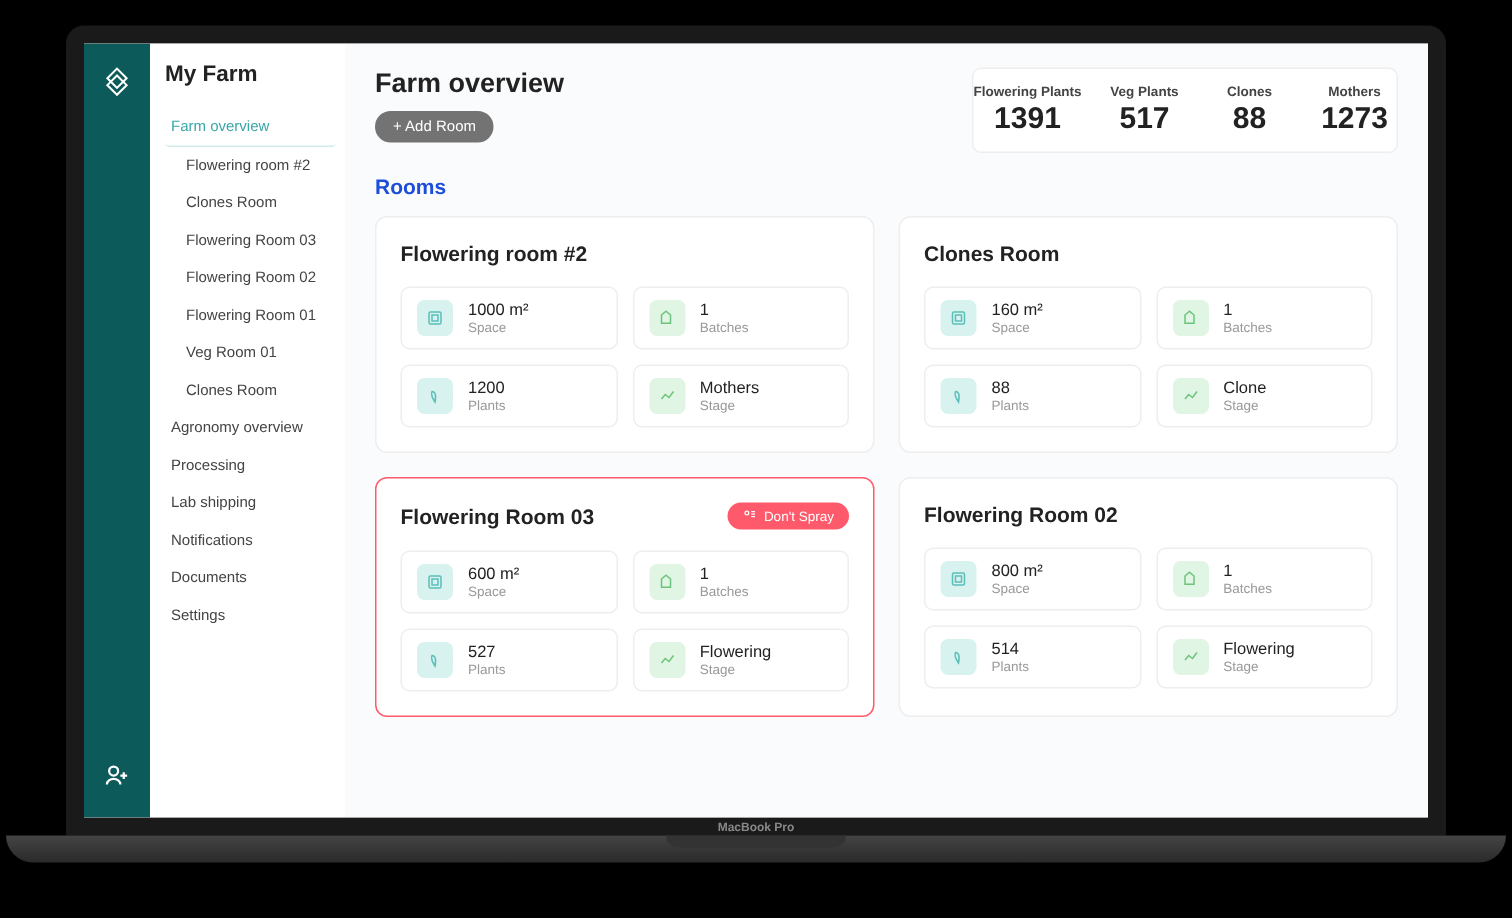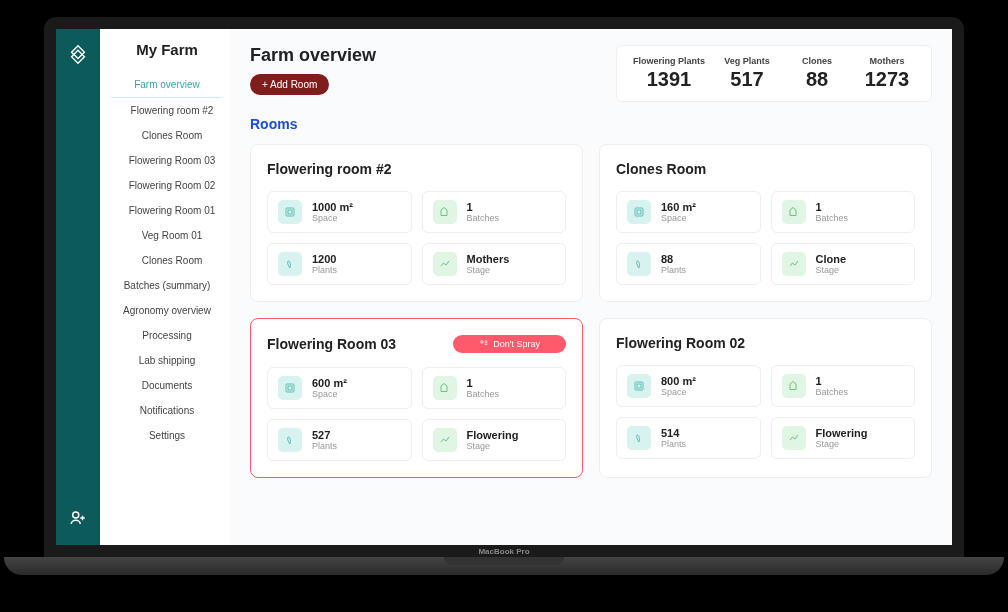--- a/index.html
+++ b/index.html
@@ -63,21 +63,20 @@
       padding: 14px 0;
     }
     .logo-icon svg { width: 22px; height: 22px; }
     .user-add-icon svg { width: 18px; height: 18px; }
     .sidebar {
       width: 130px;
       background: #fff;
       padding: 12px 6px 12px 10px;
       overflow-y: auto;
       flex-shrink: 0;
-      text-align: center;
     }
     .sidebar-title {
       font-size: 15px;
       font-weight: 700;
       color: #222;
       margin-bottom: 14px;
     }
     .nav-item {
       font-size: 10px;
       color: #444;
@@ -105,35 +104,35 @@
       align-items: flex-start;
       margin-bottom: 14px;
     }
     .page-title {
       font-size: 18px;
       font-weight: 700;
       color: #222;
       margin-bottom: 8px;
     }
     .add-btn {
-      background: #7f1d1d;
+      background: #737373;
       color: #fff;
       border: none;
       border-radius: 14px;
       padding: 5px 12px;
       font-size: 10px;
       cursor: pointer;
     }
     .stats-card {
       background: #fff;
       border: 1px solid #eee;
       border-radius: 6px;
       display: flex;
       gap: 14px;
-      padding: 10px 16px;
+      padding: 10px 0;
     }
     .stat {
       text-align: center;
       min-width: 56px;
     }
     .stat-label {
       font-size: 9px;
       color: #444;
       font-weight: 600;
       margin-bottom: 2px;
@@ -171,21 +170,21 @@
     }
     .room-title {
       font-size: 14px;
       font-weight: 700;
       color: #222;
     }
     .spray-badge {
       background: #ff5a6c;
       color: #fff;
       font-size: 9px;
-      padding: 4px 26px;
+      padding: 4px 10px;
       border-radius: 12px;
       display: flex;
       align-items: flex-end;
       gap: 4px;
     }
     .metrics-grid {
       display: grid;
       grid-template-columns: 1fr 1fr;
       gap: 10px;
     }
@@ -204,21 +203,21 @@
       display: flex;
       align-items: center;
       justify-content: center;
       flex-shrink: 0;
     }
     .metric-icon.teal { background: #d7f2ef; }
     .metric-icon.green { background: #e0f5e3; }
     .metric-icon svg { width: 12px; height: 12px; }
     .metric-value {
       font-size: 11px;
-      font-weight: 700;
+      font-weight: 400;
       color: #222;
     }
     .metric-label {
       font-size: 9px;
       color: #999;
     }
   </style>
 </head>
 <body>
 
@@ -245,26 +244,25 @@
       <div class="sidebar-title">My Farm</div>
       <div id="nav-list">
           <div class="nav-item active">Farm overview</div>
           <div class="nav-item nav-sub">Flowering room #2</div>
           <div class="nav-item nav-sub">Clones Room</div>
           <div class="nav-item nav-sub">Flowering Room 03</div>
           <div class="nav-item nav-sub">Flowering Room 02</div>
           <div class="nav-item nav-sub">Flowering Room 01</div>
           <div class="nav-item nav-sub">Veg Room 01</div>
           <div class="nav-item nav-sub">Clones Room</div>
-          <div class="nav-item">Batches (summary)</div>
           <div class="nav-item">Agronomy overview</div>
           <div class="nav-item">Processing</div>
           <div class="nav-item">Lab shipping</div>
+          <div class="nav-item">Notifications</div>
           <div class="nav-item">Documents</div>
-          <div class="nav-item">Notifications</div>
           <div class="nav-item">Settings</div>
         </div>
     </div>
 
     <div class="main">
       <div class="header-row">
         <div>
           <div class="page-title">Farm overview</div>
           <button class="add-btn">+ Add Room</button>
         </div>

